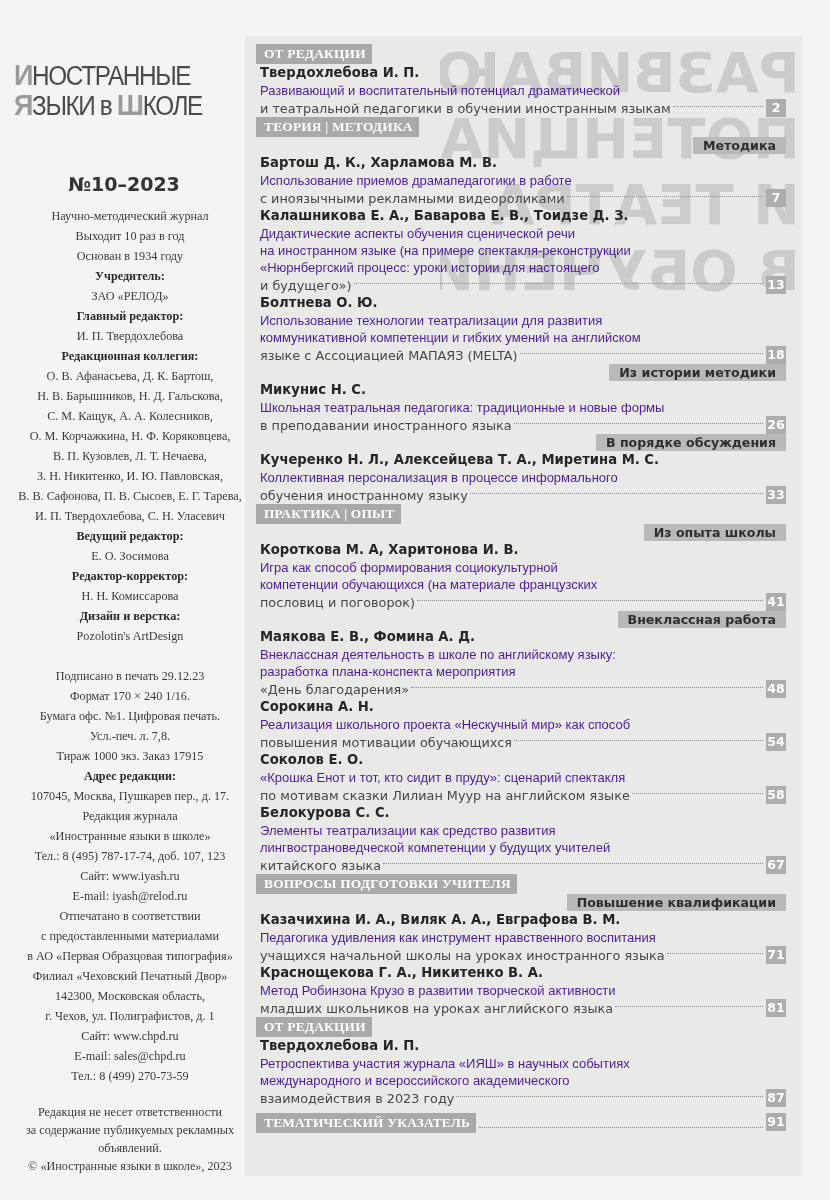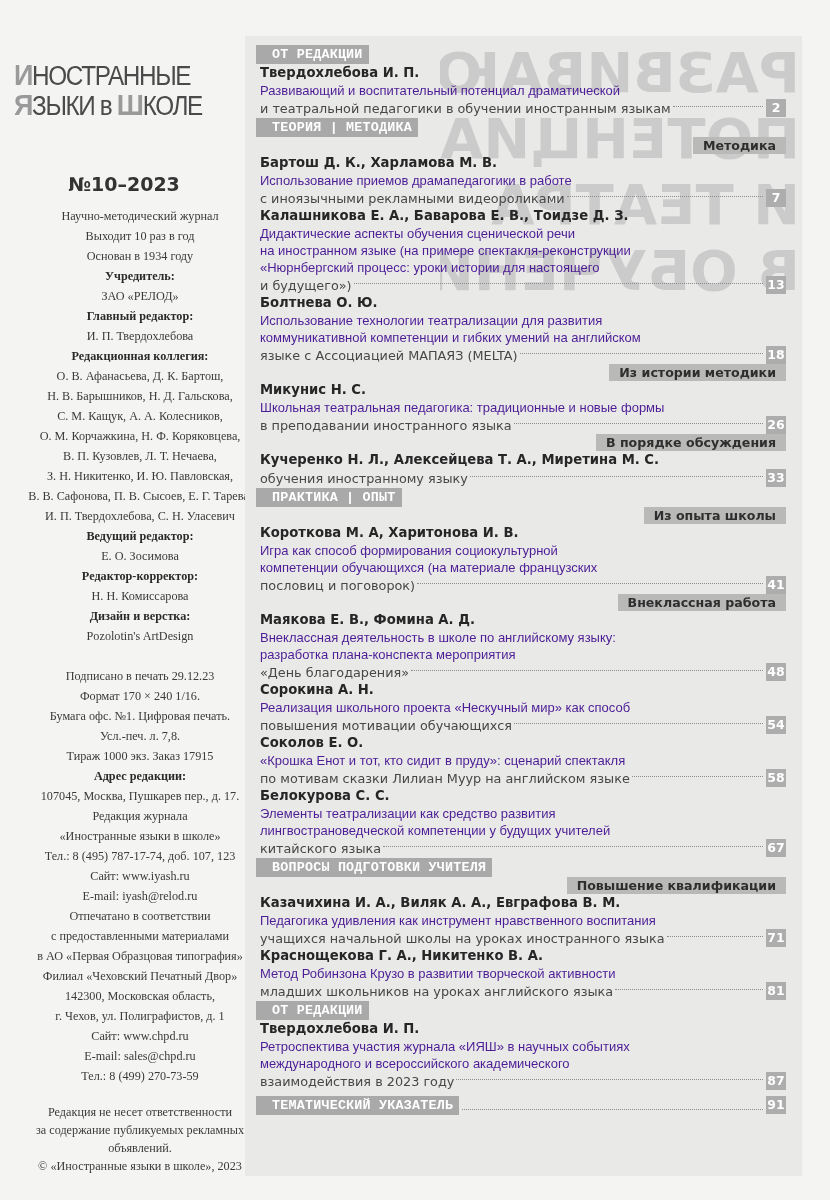--- a/index.html
+++ b/index.html
@@ -13,32 +13,32 @@
   .left {
     position:absolute; left:0; top:0; width:248px; height:1200px;
     text-align:center;
     font-family:"Liberation Serif", "DejaVu Serif", serif;
     font-size:12.2px; color:#3a3a3a;
   }
   .logo { position:absolute; left:14px; top:60px; width:230px; text-align:left; line-height:1; }
   .logo-line { font-family:"Liberation Sans", sans-serif; font-size:27px; letter-spacing:-1.5px; color:#4a4a4a; font-weight:normal; display:block; height:30px; transform:scaleX(0.9); transform-origin:left; white-space:nowrap; }
   .logo-line .big { color:#9a9a9a; font-weight:bold; font-size:30px; }
   .issue { position:absolute; top:173px; left:0; width:248px; font-family:"DejaVu Sans", sans-serif; font-weight:bold; font-size:19px; color:#333; }
-  .meta { position:absolute; left:16px; width:248px; }
+  .meta { position:absolute; left:6px; width:248px; }
   .meta div { height:20px; line-height:20px; white-space:nowrap; }
   .meta .b { font-weight:bold; color:#2a2a2a; }
   
   .panel {
     position:absolute; left:245px; top:36px; width:557px; height:1140px;
     background:#e9e9e8;
   }
   .bleed { position:absolute; left:440px; top:40px; width:360px; height:360px; opacity:0.12;
     font-family:"DejaVu Sans", sans-serif; font-weight:bold; font-size:56px; color:#000; line-height:66px; pointer-events:none; transform:scaleX(-1); overflow:hidden; white-space:nowrap;}
   .toc { position:absolute; left:260px; top:44px; width:526px; }
-  .sec { display:inline-block; background:#a9a9a9; color:#fff; font-family:Liberation Mono, monospace; font-weight:bold; font-size:13.4px; padding:2px 6px 2px 16px; letter-spacing:0.2px; margin-left:-4px; }
+  .sec { display:inline-block; background:#a9a9a9; color:#fff; font-family:Liberation Serif, serif; font-weight:bold; font-size:13.4px; padding:2px 6px 2px 8px; letter-spacing:0.2px; margin-left:-4px; }
   .sub { text-align:right; margin-top:-1px; }
   .sub span { display:inline-block; background:#b9b9b8; color:#2e2e2e; font-family:"DejaVu Sans", sans-serif; font-weight:bold; font-size:12.6px; padding:1px 10px; }
   .entry { position:relative; }
   .author { font-family:"DejaVu Sans", sans-serif; font-weight:bold; font-size:13.2px; color:#262626; height:18px; line-height:18px; white-space:nowrap; }
   .line { font-family:Liberation Sans, sans-serif; font-size:13px; color:#4c1d95; height:17px; line-height:17px; white-space:nowrap; overflow:hidden; }
   .lastline { display:flex; align-items:center; height:18px; }
   .lastline .txt { font-family:"DejaVu Sans", sans-serif; font-size:12.8px; color:#474747; white-space:nowrap; line-height:17px; }
   .lastline .dots { flex:1; border-bottom:1.5px dotted #8c8c8c; margin:0 3px 4px 2px; }
   .pg { display:inline-block; background:#adadad; color:#fff; font-family:"DejaVu Sans", sans-serif; font-weight:bold; font-size:12.5px; min-width:20px; height:18px; line-height:18px; text-align:center; }
   .idx { display:flex; margin-top:6px; }
@@ -166,20 +166,21 @@
         <div class="line">Школьная театральная педагогика: традиционные и новые формы</div>
         <div class="lastline">
           <span class="txt">в преподавании иностранного языка</span>
           <span class="dots"></span>
           <span class="pg">26</span>
         </div>
       </div>
       <div class="sub"><span>В порядке обсуждения</span></div>
       <div class="entry">
         <div class="author">Кучеренко Н. Л., Алексейцева Т. А., Миретина М. С.</div>
+        <div class="line">Коллективная персонализация в процессе информального</div>
         <div class="lastline">
           <span class="txt">обучения иностранному языку</span>
           <span class="dots"></span>
           <span class="pg">33</span>
         </div>
       </div>
     </div>
     <div>
       <div><span class="sec">ПРАКТИКА | ОПЫТ</span></div>
       <div class="sub"><span>Из опыта школы</span></div>

